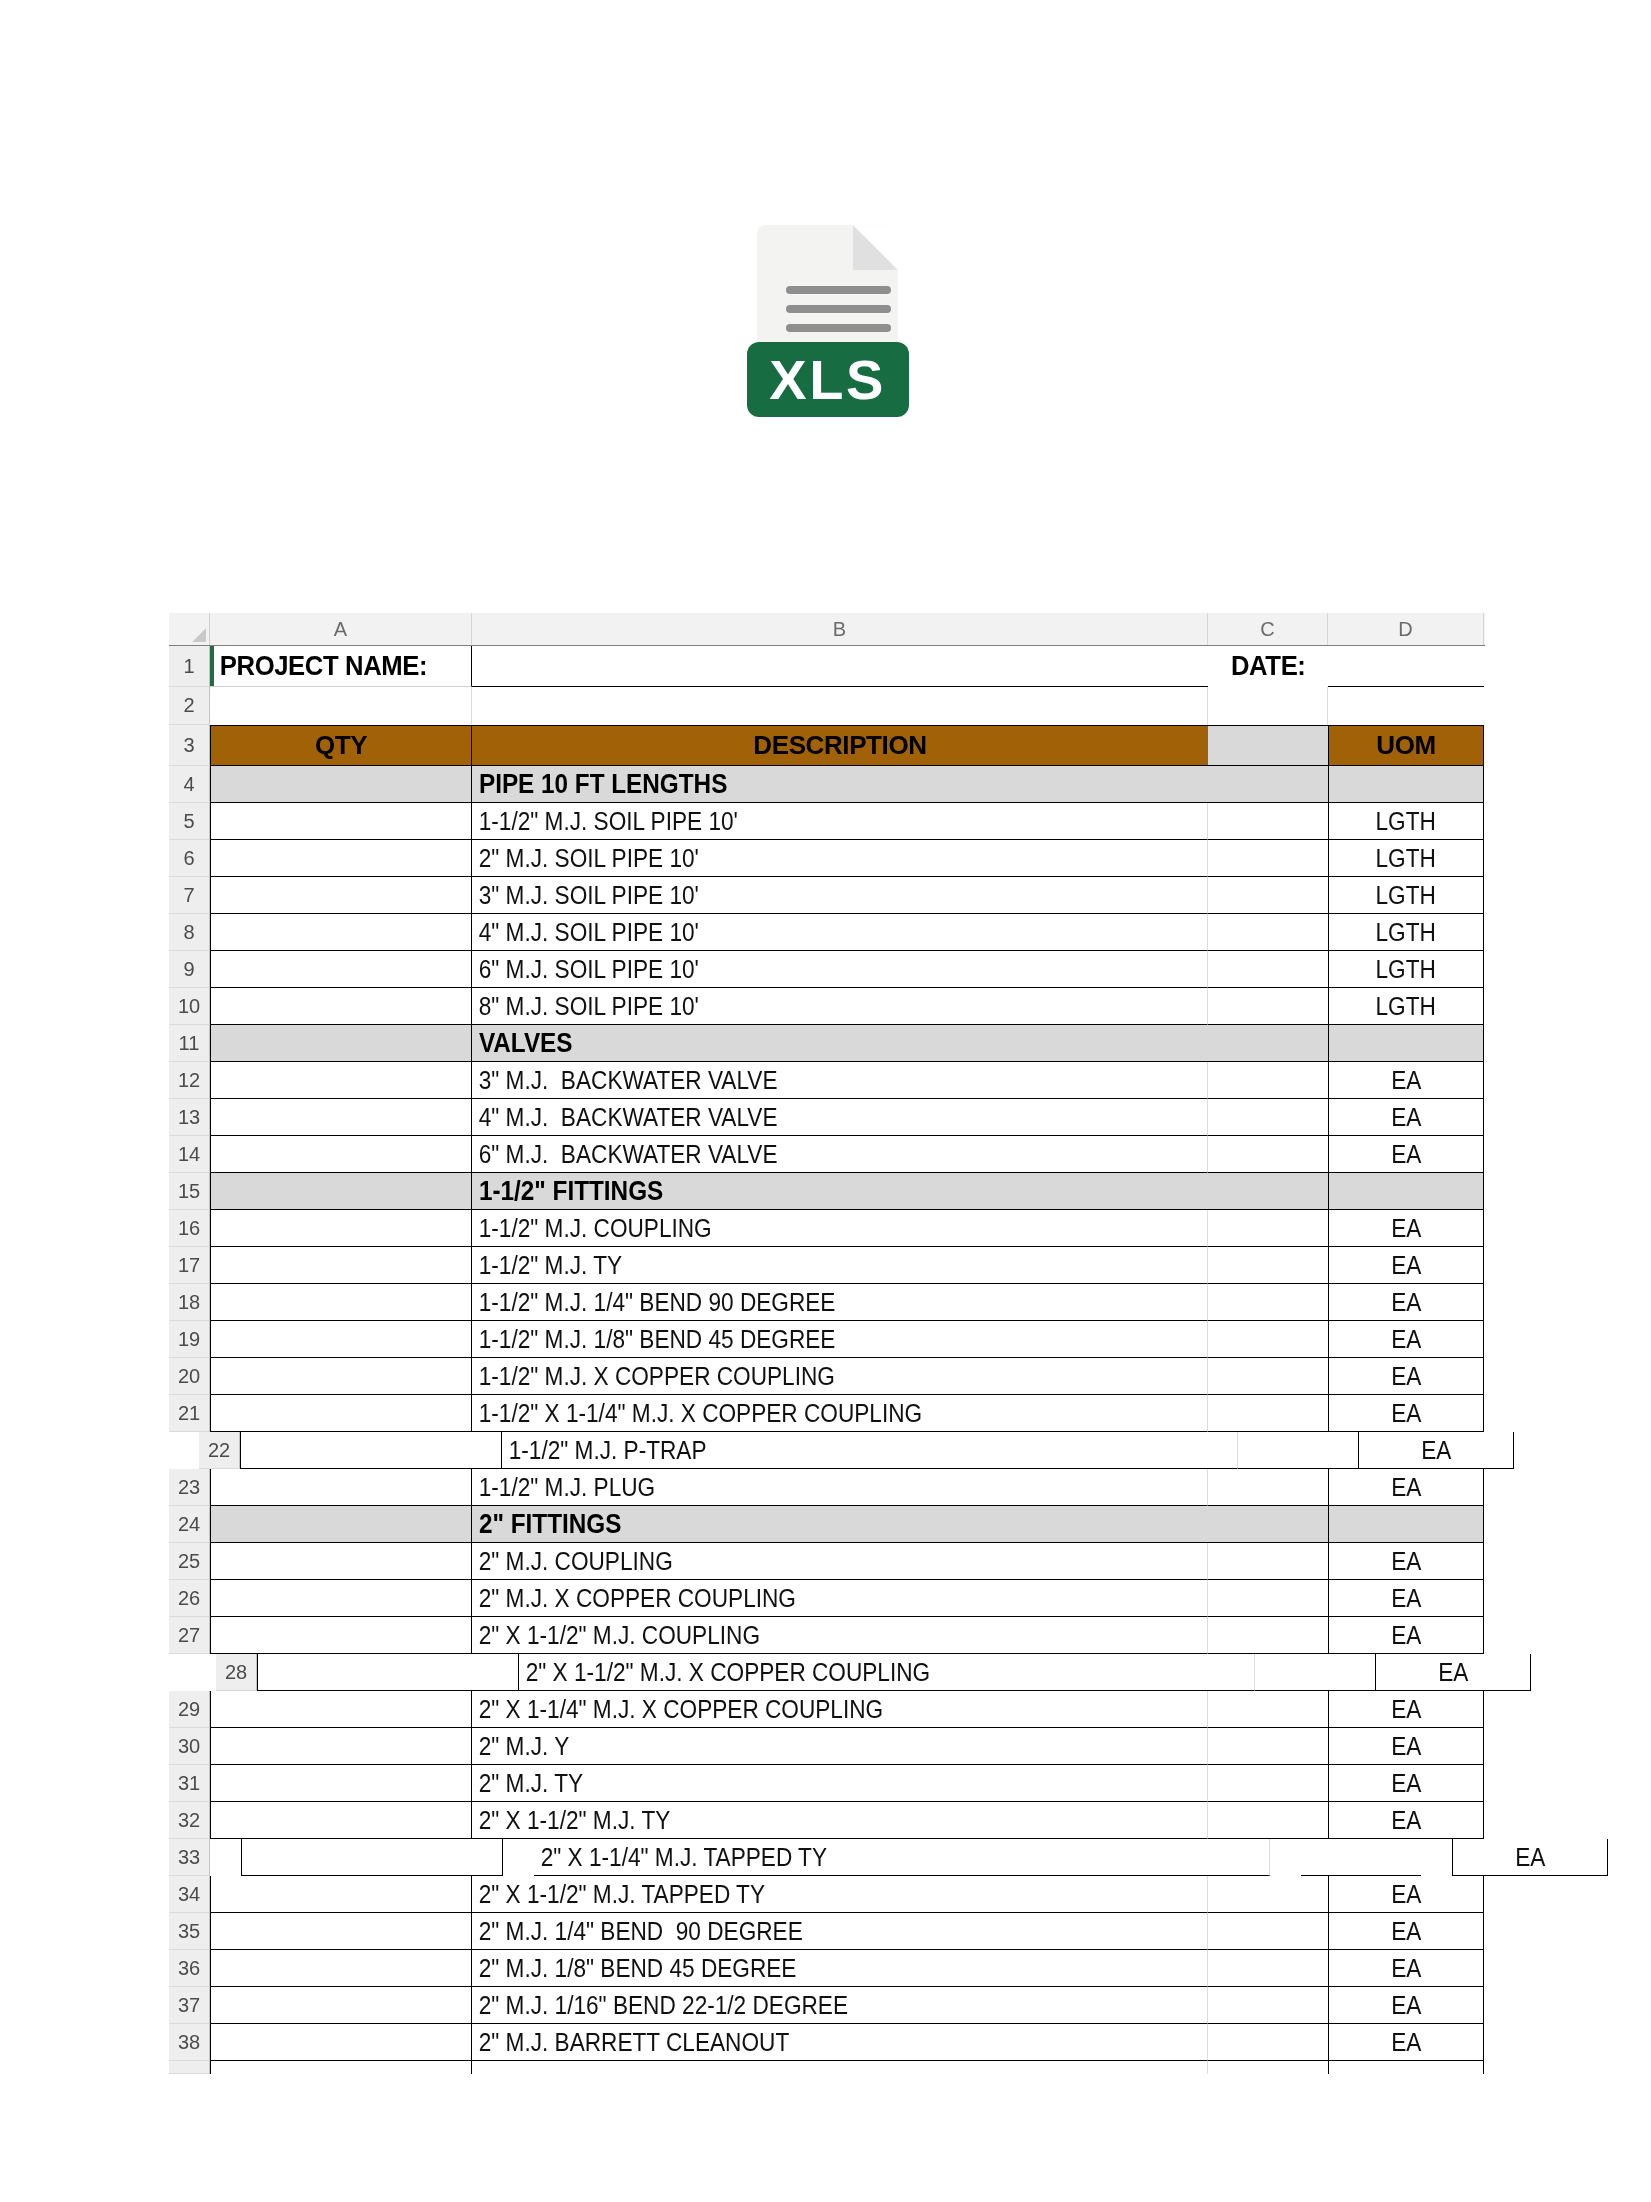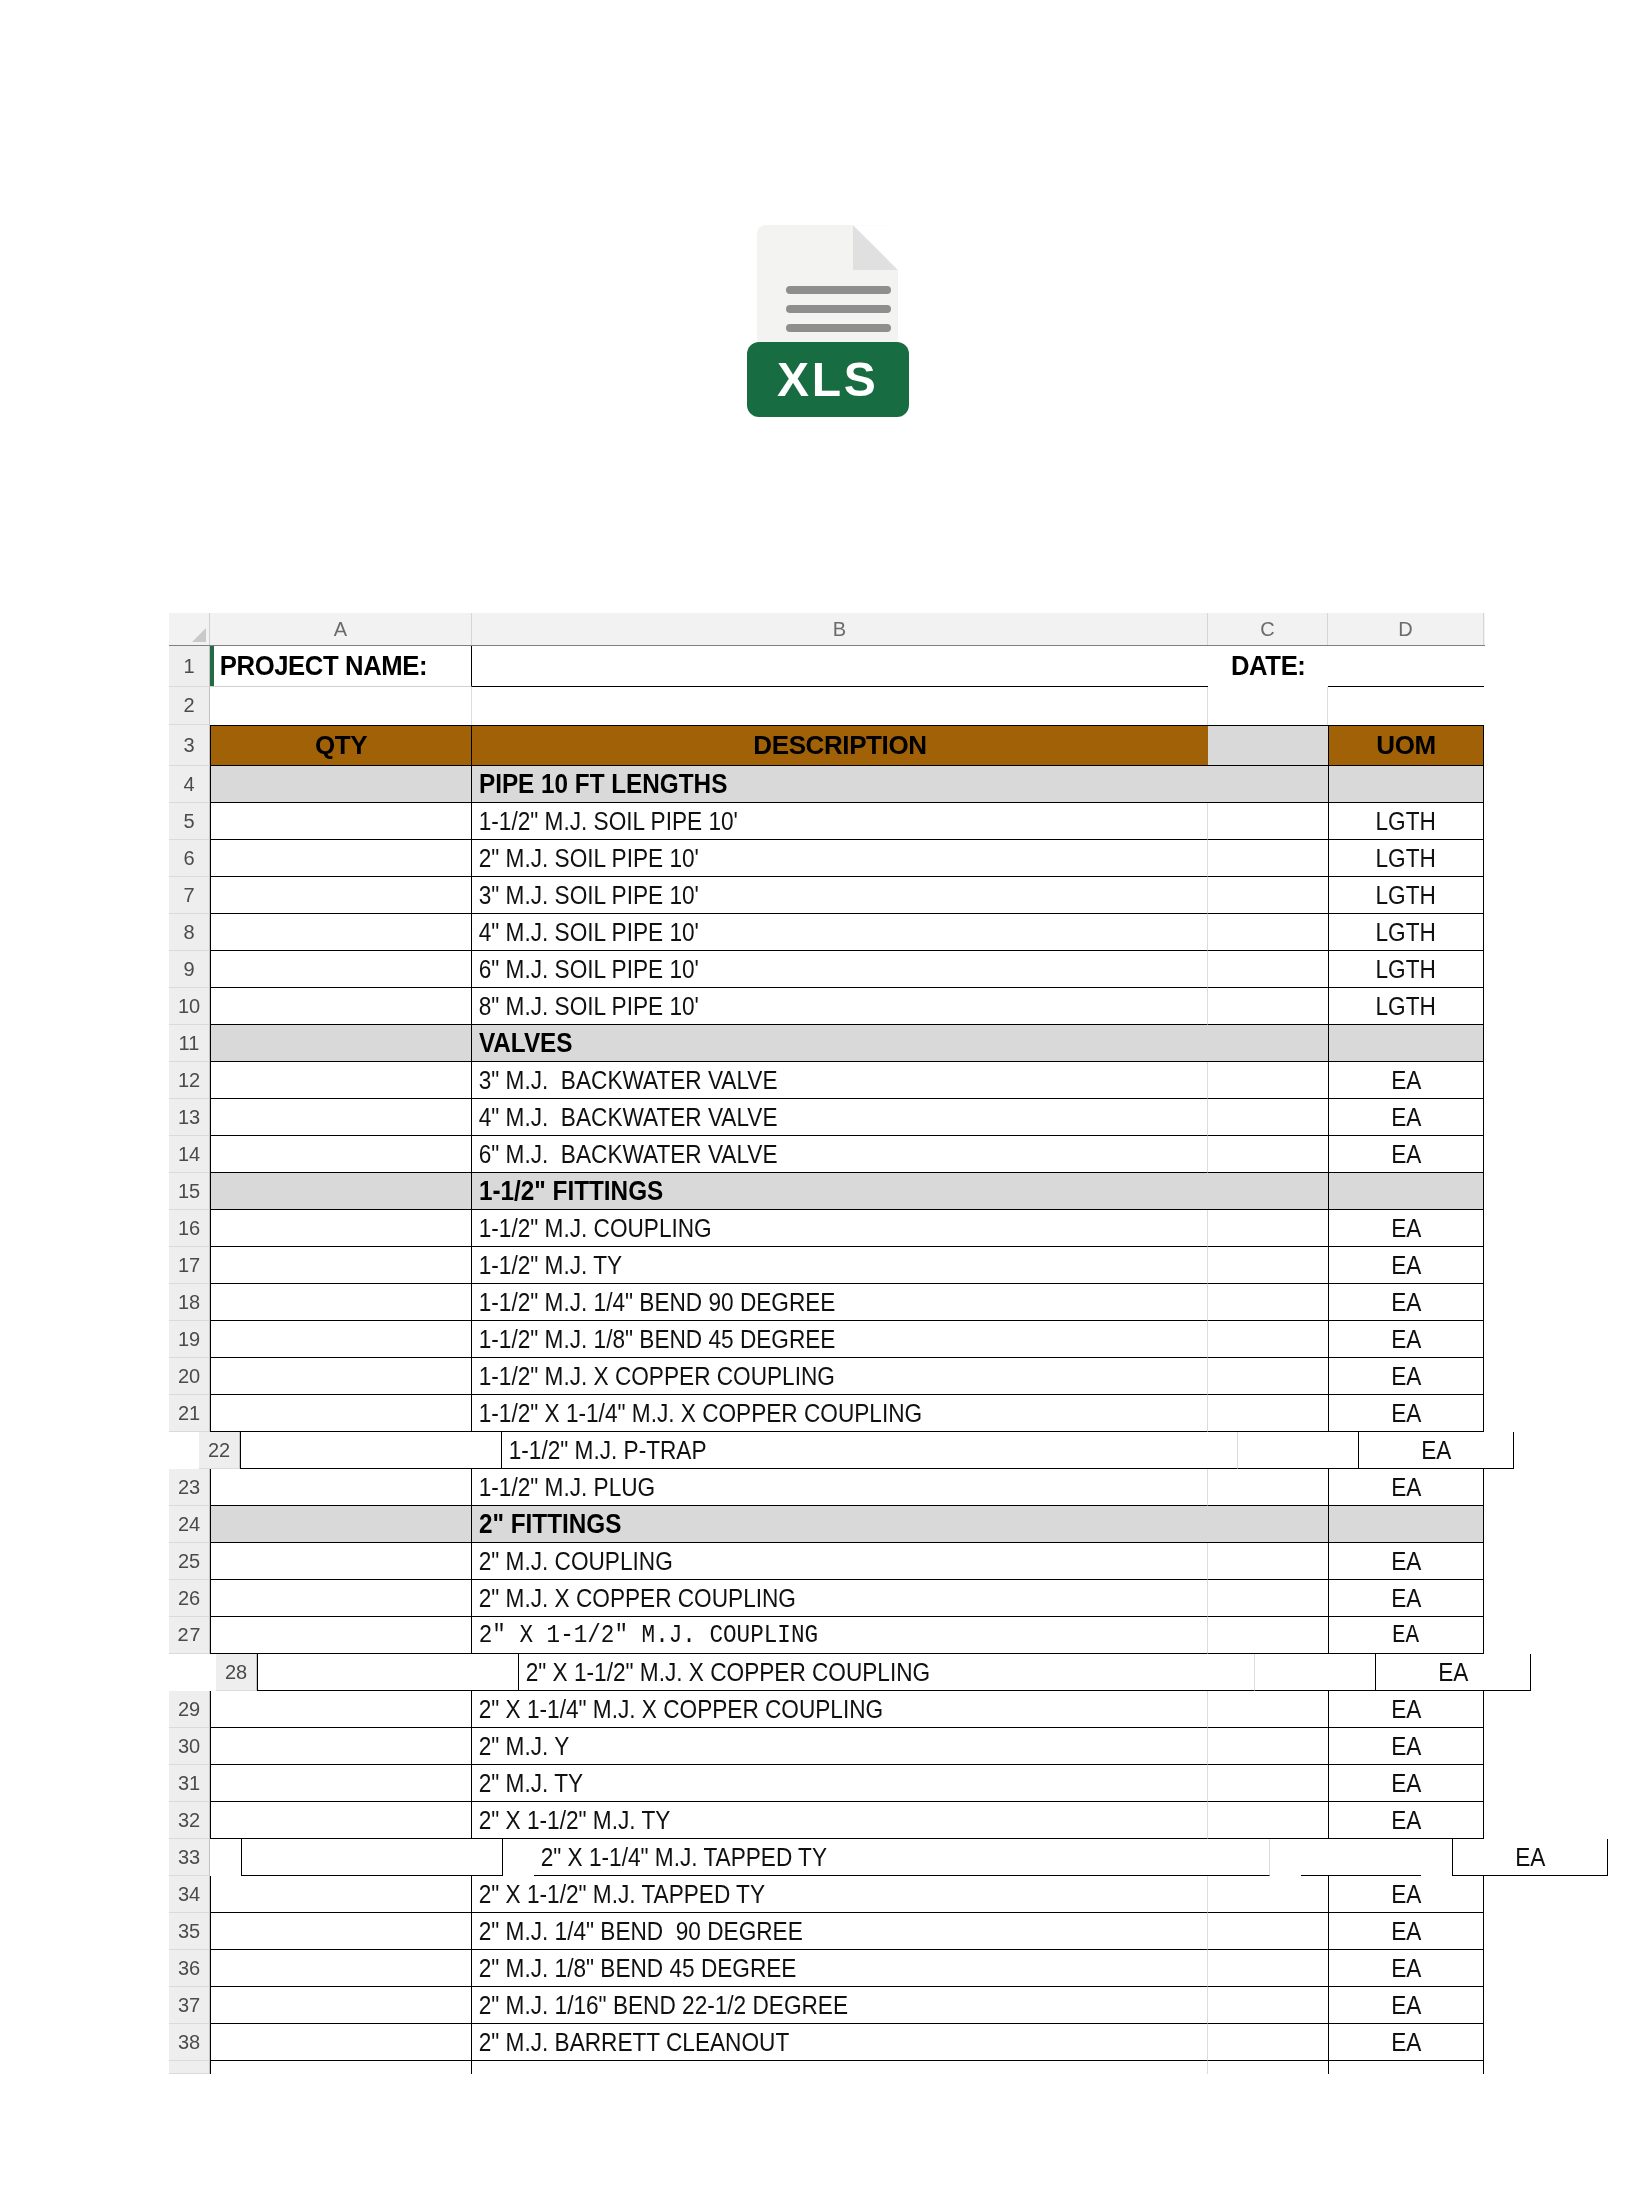--- a/index.html
+++ b/index.html
@@ -10,21 +10,21 @@
   .file-icon{position:absolute;left:745px;top:220px;width:165px;height:200px;}
   .doc{position:absolute;left:12px;top:5.2px;width:141px;height:188px;background:#f3f3f2;border-radius:8.6px;}
   .fold-cut{position:absolute;top:0;right:0;width:45px;height:45px;background:#ffffff;
             clip-path:polygon(0 0,100% 0,100% 100%);}
   .fold{position:absolute;top:0;right:0;width:45px;height:45px;background:#e0e0e0;
         clip-path:polygon(0 0,100% 100%,0 100%);}
   .bar{position:absolute;left:29px;width:105px;height:7.7px;border-radius:4.3px;background:#8e8e8e;}
   .b1{top:61px}.b2{top:80px}.b3{top:99px}
   .badge{position:absolute;left:1.7px;top:122px;width:162px;height:75px;border-radius:12px;
          background:#186c42;display:flex;align-items:center;justify-content:center;}
-  .badge span{color:#fff;font-weight:bold;font-size:48px;letter-spacing:2.6px;}
+  .badge span{color:#fff;font-weight:bold;font-size:56px;letter-spacing:2.6px;}
 
   
   .sheet{position:absolute;left:169px;top:613px;width:1316px;}
   .strip,.row{display:grid;grid-template-columns:41px 262px 736px 120px 156px;}
   .strip{height:32px;background:#f2f2f2;border-bottom:1.7px solid #7f7f7f;}
   .corner{position:relative;background:#f2f2f2;border-right:0.9px solid #d0d0d0;}
   .tri{position:absolute;right:3.4px;bottom:3.4px;width:0;height:0;
        border-left:14.6px solid transparent;border-bottom:14.6px solid #c9c9c9;}
   .collabel{display:flex;align-items:center;justify-content:center;color:#6b6b6b;
             font-size:20px;border-right:0.9px solid #d6d6d6;}
@@ -354,21 +354,21 @@
           <div class="rownum">26</div>
           <div class="cell bl-k br-k bb-k"></div>
           <div class="cell item bb-k gl-r">
             <span>2" M.J. X COPPER COUPLING</span>
           </div>
           <div class="cell bb-k"></div>
           <div class="cell uomc bl-k br-k bb-k">
             <span>EA</span>
           </div>
         </div>
-        <div class="row" style="height: 37px; font-family: Liberation Mono, monospace;">
+        <div class="row" style="height: 37px;">
           <div class="rownum">27</div>
           <div class="cell bl-k br-k bb-k"></div>
           <div class="cell item bb-k gl-r">
             <span>2" X 1-1/2" M.J. COUPLING</span>
           </div>
           <div class="cell bb-k"></div>
           <div class="cell uomc bl-k br-k bb-k">
             <span>EA</span>
           </div>
         </div>

